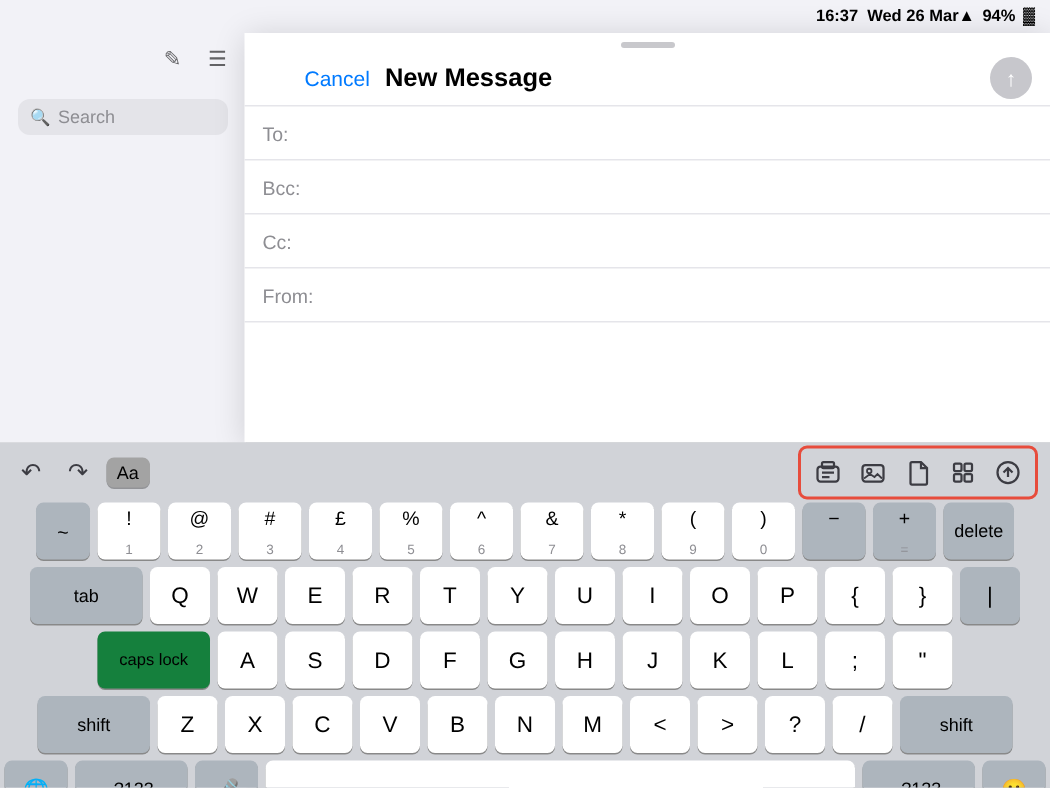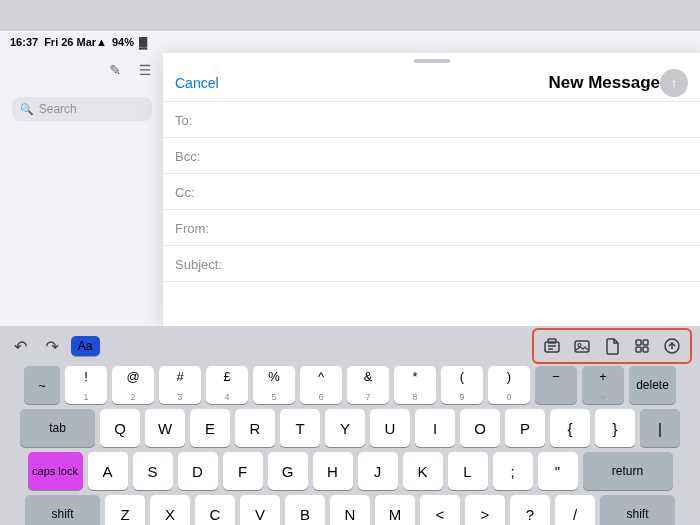--- a/index.html
+++ b/index.html
@@ -8,28 +8,27 @@
       height: 525px;
       overflow: hidden;
       font-family: -apple-system, BlinkMacSystemFont, 'Helvetica Neue', sans-serif;
       background: #d1d3d8;
       position: relative;
     }
 
     
     .status-bar {
       display: flex;
-      justify-content: flex-start;
+      justify-content: flex-end;
       align-items: center;
       background: #f2f2f7;
       height: 22px;
       padding: 0 10px;
       font-size: 11px;
       font-weight: 600;
-      margin-top: 31px;
     }
     .status-left { display: flex; align-items: center; gap: 6px; }
     .status-right { display: flex; align-items: center; gap: 5px; font-size: 11px; }
 
     
     .main-area {
       display: flex;
       height: calc(525px - 22px);
       position: relative;
     }
@@ -113,32 +112,33 @@
       height: 4px;
       background: #c8c8cc;
       border-radius: 2px;
       margin: 6px auto 2px;
     }
     .modal-header {
       display: flex;
       justify-content: space-between;
       align-items: center;
       padding: 4px 12px 4px;
+      margin-left: 28px;
     }
     .cancel-btn {
       color: #007aff;
       font-size: 14px;
       cursor: pointer;
     }
     .modal-title {
       font-size: 17px;
       font-weight: 700;
       color: #000;
       flex: 1;
-      text-align: right;
+      text-align: left;
       margin-left: 0;
     }
     .send-btn {
       width: 28px;
       height: 28px;
       background: #c7c7cc;
       border-radius: 50%;
       display: flex;
       align-items: center;
       justify-content: center;
@@ -193,21 +193,21 @@
       align-items: center;
       gap: 6px;
     }
     .toolbar-btn {
       padding: 4px 6px;
       font-size: 16px;
       color: #3c3c43;
       cursor: pointer;
     }
     .toolbar-btn-text {
-      background: #1d4ed8;
+      background: #a3a3a3;
       border-radius: 5px;
       padding: 3px 7px;
       font-size: 12px;
       color: #000;
       box-shadow: 0 1px 0 rgba(0,0,0,0.3);
     }
     .toolbar-right {
       display: flex;
       align-items: center;
       gap: 2px;
@@ -269,42 +269,42 @@
     .num-row .key { width: 43px; height: 38px; font-size: 13px; }
     .num-row .key-dark { width: 47px; }
 
     
     .bottom-row { margin-bottom: 0; }
     .key-num-switch { width: 75px; font-size: 13px; }
     .key-space { flex: 1; min-width: 200px; }
     .key-return { width: 90px; font-size: 13px; background: #adb5bd; }
     .key-delete { width: 90px; font-size: 13px; background: #adb5bd; }
     .key-tab { width: 75px; font-size: 13px; background: #adb5bd; }
-    .key-capslock { width: 55px; font-size: 12px; background: #d946ef; }
+    .key-capslock { width: 75px; font-size: 12px; background: #15803d; }
     .key-shift-left { width: 75px; font-size: 13px; background: #adb5bd; }
     .key-shift-right { width: 75px; font-size: 13px; background: #adb5bd; }
 
     
     .key-sub {
       font-size: 9px;
       color: #8e8e93;
       position: absolute;
       bottom: 2px;
       left: 50%;
       transform: translateX(-50%);
       white-space: nowrap;
     }
   </style>
 </head>
 <body>
 
 <div class="status-bar">
   <div class="status-left">
     <span>16:37</span>
-    <span>Fri 26 Mar</span>
+    <span>Wed 26 Mar</span>
   </div>
   <div class="status-right">
     <span>▲</span>
     <span>94%</span>
     <span>▓</span>
   </div>
 </div>
 
 <div class="main-area">
 
@@ -339,24 +339,20 @@
       <div class="field-row">
         <span class="field-label">Bcc:</span>
         <span class="field-value"></span>
       </div>
       <div class="field-row">
         <span class="field-label">Cc:</span>
         <span class="field-value"></span>
       </div>
       <div class="field-row">
         <span class="field-label">From:</span>
-        <span class="field-value"></span>
-      </div>
-      <div class="field-row">
-        <span class="field-label">Subject:</span>
         <span class="field-value"></span>
       </div>
     </div>
   </div>
 
   <div class="keyboard-area">
 
     <div class="keyboard-toolbar">
       <div class="toolbar-left">
         <span class="toolbar-btn">↶</span>
@@ -482,21 +478,20 @@
         <div class="key key-letter">S</div>
         <div class="key key-letter">D</div>
         <div class="key key-letter">F</div>
         <div class="key key-letter">G</div>
         <div class="key key-letter">H</div>
         <div class="key key-letter">J</div>
         <div class="key key-letter">K</div>
         <div class="key key-letter">L</div>
         <div class="key key-letter">;</div>
         <div class="key key-letter">"</div>
-        <div class="key key-dark key-return" style="font-size:12px;">return</div>
       </div>
 
       <div class="key-row">
         <div class="key key-dark key-shift-left" style="font-size:12px;">shift</div>
         <div class="key key-letter">Z</div>
         <div class="key key-letter">X</div>
         <div class="key key-letter">C</div>
         <div class="key key-letter">V</div>
         <div class="key key-letter">B</div>
         <div class="key key-letter">N</div>

